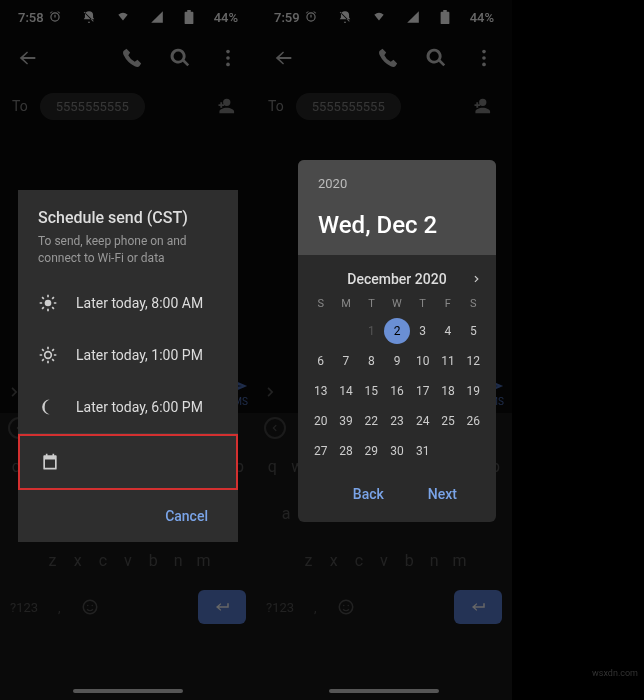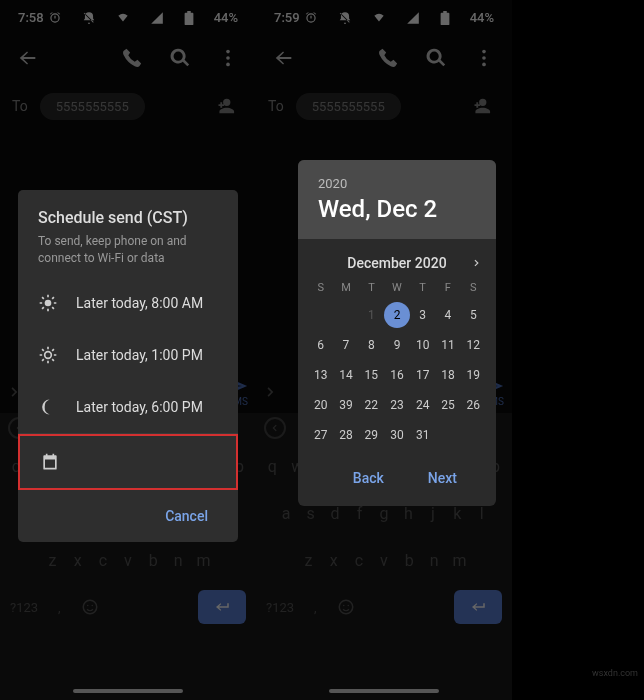--- a/index.html
+++ b/index.html
@@ -1,20 +1,20 @@
 <!DOCTYPE html>
 <html><head>
 <meta charset="utf-8">
 <style>
 *{margin:0;padding:0;box-sizing:border-box;font-family:Roboto,Arial,sans-serif;-webkit-font-smoothing:antialiased}
 body{background:#000;width:644px;height:700px;overflow:hidden;position:relative}
 .dual{display:flex;width:512px;height:700px}
 .phone{width:322px;height:700px;background:#0a0a0a;position:relative;overflow:hidden}
 .statusbar{height:34px;display:flex;justify-content:space-between;align-items:center;padding:0 18px;color:#fff;font-size:13px;font-weight:500}
-.status-icons{display:flex;align-items:flex-end;gap:20px}
+.status-icons{display:flex;align-items:flex-start;gap:20px}
 .status-icons svg{fill:#fff}
 .appbar{height:48px;display:flex;align-items:center;padding:0 8px;gap:8px}
 .appbar-right{margin-left:auto;display:flex;align-items:center;gap:8px}
 .icon-btn{width:40px;height:40px;display:flex;align-items:center;justify-content:center;color:#ccc;border-radius:50%}
 .icon-btn svg{fill:#ccc;width:22px;height:22px}
 .to-row{display:flex;align-items:center;padding:4px 12px;gap:12px;height:48px}
 .to-label{color:#888;font-size:14px}
 .chip{background:#2a2a2a;color:#888;padding:6px 16px;border-radius:18px;font-size:13px}
 .addperson{margin-left:auto}
 .keyboard-bg{position:absolute;left:0;right:0;bottom:0;background:#1a1a1a}
@@ -22,34 +22,34 @@
 .kb-key{color:#555;font-size:16px;flex:1;text-align:center;padding:6px 0}
 .kb-bottom{display:flex;align-items:center;padding:6px 10px;gap:20px}
 .kb-sym{color:#555;font-size:13px}
 .kb-enter{width:48px;height:34px;background:#5b7fd4;border-radius:6px;display:flex;align-items:center;justify-content:center;margin-left:auto}
 .kb-enter svg{fill:#fff;width:18px;height:18px}
 .compose-row{display:flex;align-items:center;padding:6px 8px;gap:6px;background:#0a0a0a}
 .compose-pill{width:22px;height:22px;border:2px solid #444;border-radius:50%;display:flex;align-items:center;justify-content:center}
 .sms-btn{margin-left:auto;color:#4d6fb8;font-size:10px;display:flex;flex-direction:column;align-items:center}
 .sms-btn svg{fill:#4d6fb8;width:20px;height:20px}
 .overlay{position:absolute;inset:0;background:rgba(0,0,0,0.6)}
-.dialog{position:absolute;left:18px;right:18px;top:190px;background:#2e2e2e;border-radius:5px;color:#ddd;overflow:hidden}
+.dialog{position:absolute;left:18px;right:18px;top:190px;background:#2e2e2e;border-radius:0;color:#ddd;overflow:hidden}
 .dialog-header{padding:18px 20px 10px}
 .dialog-title{font-size:16px;font-weight:500;color:#ddd;margin-bottom:6px}
 .dialog-sub{font-size:12px;color:#999;line-height:1.4}
 .option{display:flex;align-items:center;gap:18px;padding:16px 20px}
 .option svg{fill:#ccc;width:20px;height:20px;flex-shrink:0}
 .option-label{font-size:14px;color:#ddd}
 .pick-row{border:2px solid #d43030}
 .divider{height:1px;background:#3a3a3a}
 .dialog-actions{display:flex;justify-content:flex-end;padding:12px 20px}
 .action-btn{color:#7aa4e8;font-size:14px;font-weight:500;padding:6px 10px}
 .cal-dialog{position:absolute;left:42px;right:16px;top:160px;background:#2a2a2a;border-radius:6px;overflow:hidden;color:#ccc}
 .cal-head{background:#4a4a4a;padding:16px 20px}
-.cal-year{font-size:13px;color:#bbb;margin-bottom:4px}
+.cal-year{font-size:13px;color:#bbb;margin-bottom:20px}
 .cal-date{font-size:24px;font-weight:500;color:#fff}
 .cal-month-row{display:flex;align-items:center;justify-content:center;padding:16px 10px 10px;position:relative}
 .cal-month{font-size:14px;color:#ddd;font-weight:500}
 .cal-nav{position:absolute;right:14px;top:14px}
 .cal-nav svg{fill:#ccc;width:10px;height:10px}
 .cal-grid{padding:0 10px}
 .cal-dow{display:grid;grid-template-columns:repeat(7,1fr);text-align:center;font-size:11px;color:#888;padding-bottom:6px}
 .cal-days{display:grid;grid-template-columns:repeat(7,1fr);text-align:center;font-size:12px;color:#ccc}
 .cal-day{height:30px;display:flex;align-items:center;justify-content:center;position:relative}
 .cal-day.dim{color:#555}

